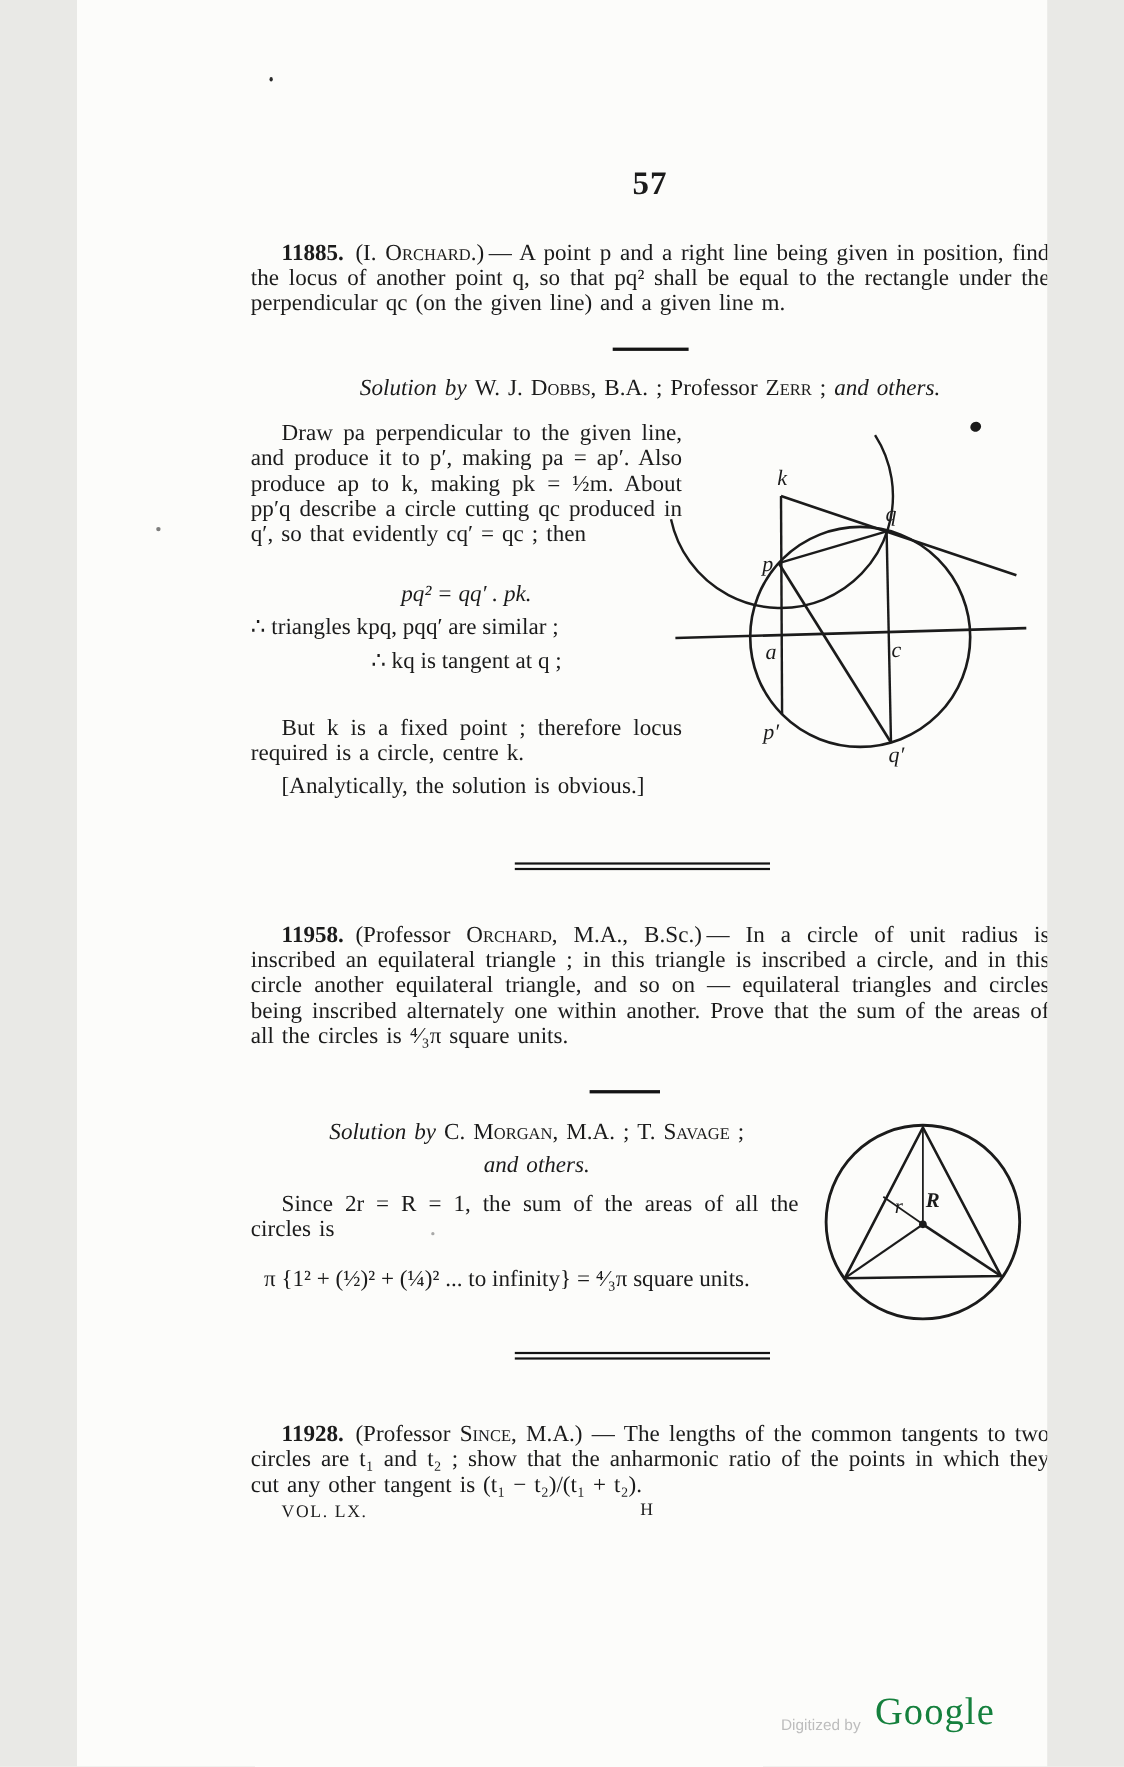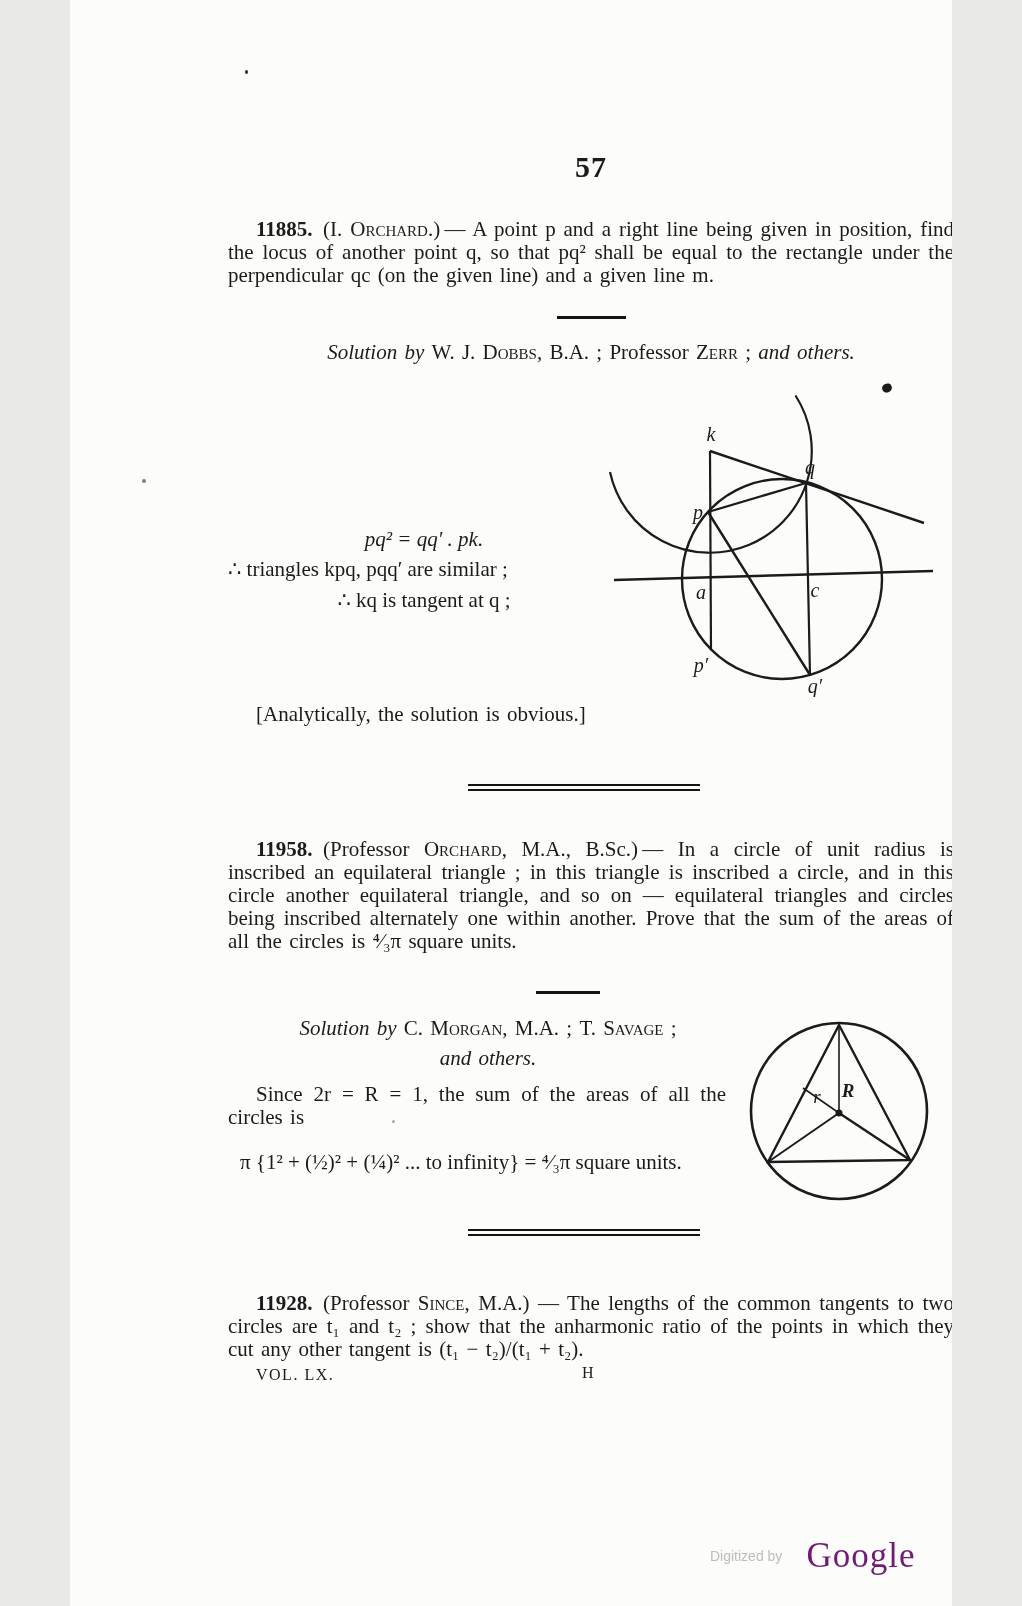--- a/index.html
+++ b/index.html
@@ -19,44 +19,46 @@
   .probnum{font-weight:bold;}
   .sc{font-variant:small-caps;text-align:right;}
   .ital{font-style:italic;}
   .byline{font-size:21px;text-align:center;word-spacing:2px;}
   .eq{font-size:21px;text-align:center;}
   .step{font-size:21px;}
   .rule{background:#141414;}
   .ddiv{border-top:2px solid #141414;border-bottom:2px solid #141414;height:3px;}
   .footer{font-size:16px;letter-spacing:1.5px;}
   .wm-pre{font-family:"Liberation Sans","DejaVu Sans",sans-serif;font-size:14px;color:#bdbdbd;}
-  .wm-logo{font-size:35px;color:#701a75;letter-spacing:1px;}
+  .wm-logo{font-size:35px;color:#15803d;letter-spacing:1px;}
   .speck{position:absolute;background:#2a2a2a;border-radius:50%;}
   svg text{font-family:"Liberation Serif","DejaVu Serif",serif;}
 </style>
 </head>
 <body>
 
 <div class="page">
 
   <div class="abs pgnum" style="left:158px;top:150px;width:726px;">57</div>
 
   <div class="abs para indent" style="left:158px;top:218px;width:726px;">
     <span class="probnum">11885.</span><span> (I. </span><span class="sc">Orchard</span><span>.) — </span><span>A point p and a right line being given in position, find the locus of another point q, so that pq² shall be equal to the rectangle under the perpendicular qc (on the given line) and a given line m.</span>
   </div>
 
   <div class="abs rule" style="left:487px;top:316px;width:69px;height:3px;"></div>
 
   <div class="abs byline" style="left:158px;top:340px;width:726px;">
     <span class="ital">Solution by </span><span class="sc">W. J. Dobbs</span><span>, B.A. ; Professor </span><span class="sc">Zerr</span><span> ; </span><span class="ital">and others.</span>
   </div>
 
+  <div class="abs para indent" style="left:158px;top:382px;width:392px;">Draw pa perpendicular to the given line, and produce it to p′, making pa = ap′.  Also produce ap to k, making pk = ½m.  About pp′q describe a circle cutting qc produced in q′, so that evidently cq′ = qc ; then</div>
   <div class="abs eq ital" style="left:158px;top:527px;width:392px;">pq² = qq′ . pk.</div>
   <div class="abs step" style="left:158px;top:557px;width:392px;text-align:left;">∴  triangles kpq, pqq′ are similar ;</div>
   <div class="abs step" style="left:158px;top:588px;width:392px;text-align:center;">∴  kq is tangent at q ;</div>
+  <div class="abs para indent" style="left:158px;top:650px;width:392px;">But k is a fixed point ;  therefore locus required is a circle, centre k.</div>
   <div class="abs para indent" style="left:158px;top:703px;width:430px;">[Analytically, the solution is obvious.]</div>
 
   <svg class="abs" style="left:530px;top:362px;" width="350" height="335" viewBox="0 0 350 335">
     <g fill="none" stroke="#1b1b1b">
 
       <circle cx="182" cy="217" r="100" stroke-width="2.4"></circle>
 
       <path d="M 195.5 33.5 A 102 102 0 1 1 10 110" stroke-width="2.2"></path>
 
       <line x1="14" y1="218" x2="333" y2="209" stroke-width="2.4"></line>
@@ -117,21 +119,21 @@
 
   <div class="abs ddiv" style="left:398px;top:1229px;width:232px;"></div>
 
   <div class="abs para indent" style="left:158px;top:1292px;width:726px;">
     <span class="probnum">11928.</span><span> (Professor </span><span class="sc">Since</span><span>, M.A.) — </span><span>The lengths of the common tangents to two circles are t₁ and t₂ ;  show that the anharmonic ratio of the points in which they cut any other tangent is (t₁ − t₂)/(t₁ + t₂).</span>
   </div>
 
   <div class="abs footer" style="left:186px;top:1366px;">VOL. LX.</div>
   <div class="abs footer" style="left:512px;top:1364px;">H</div>
 
-  <div class="abs" style="left:640px;top:1536px;width:260px;display:flex;align-items:center;gap:24px;">
+  <div class="abs" style="left:640px;top:1536px;width:260px;display:flex;align-items:flex-end;gap:13px;">
     <span class="wm-pre">Digitized by</span>
     <span class="wm-logo">Google</span>
   </div>
 
   <div class="speck" style="left:175px;top:70px;width:3px;height:4px;"></div>
   <div class="speck" style="left:72px;top:479px;width:4px;height:4px;opacity:.6;"></div>
   <div class="speck" style="left:896px;top:546px;width:3px;height:3px;opacity:.7;"></div>
   <div class="speck" style="left:322px;top:1120px;width:3px;height:3px;opacity:.4;"></div>
 
 </div>

